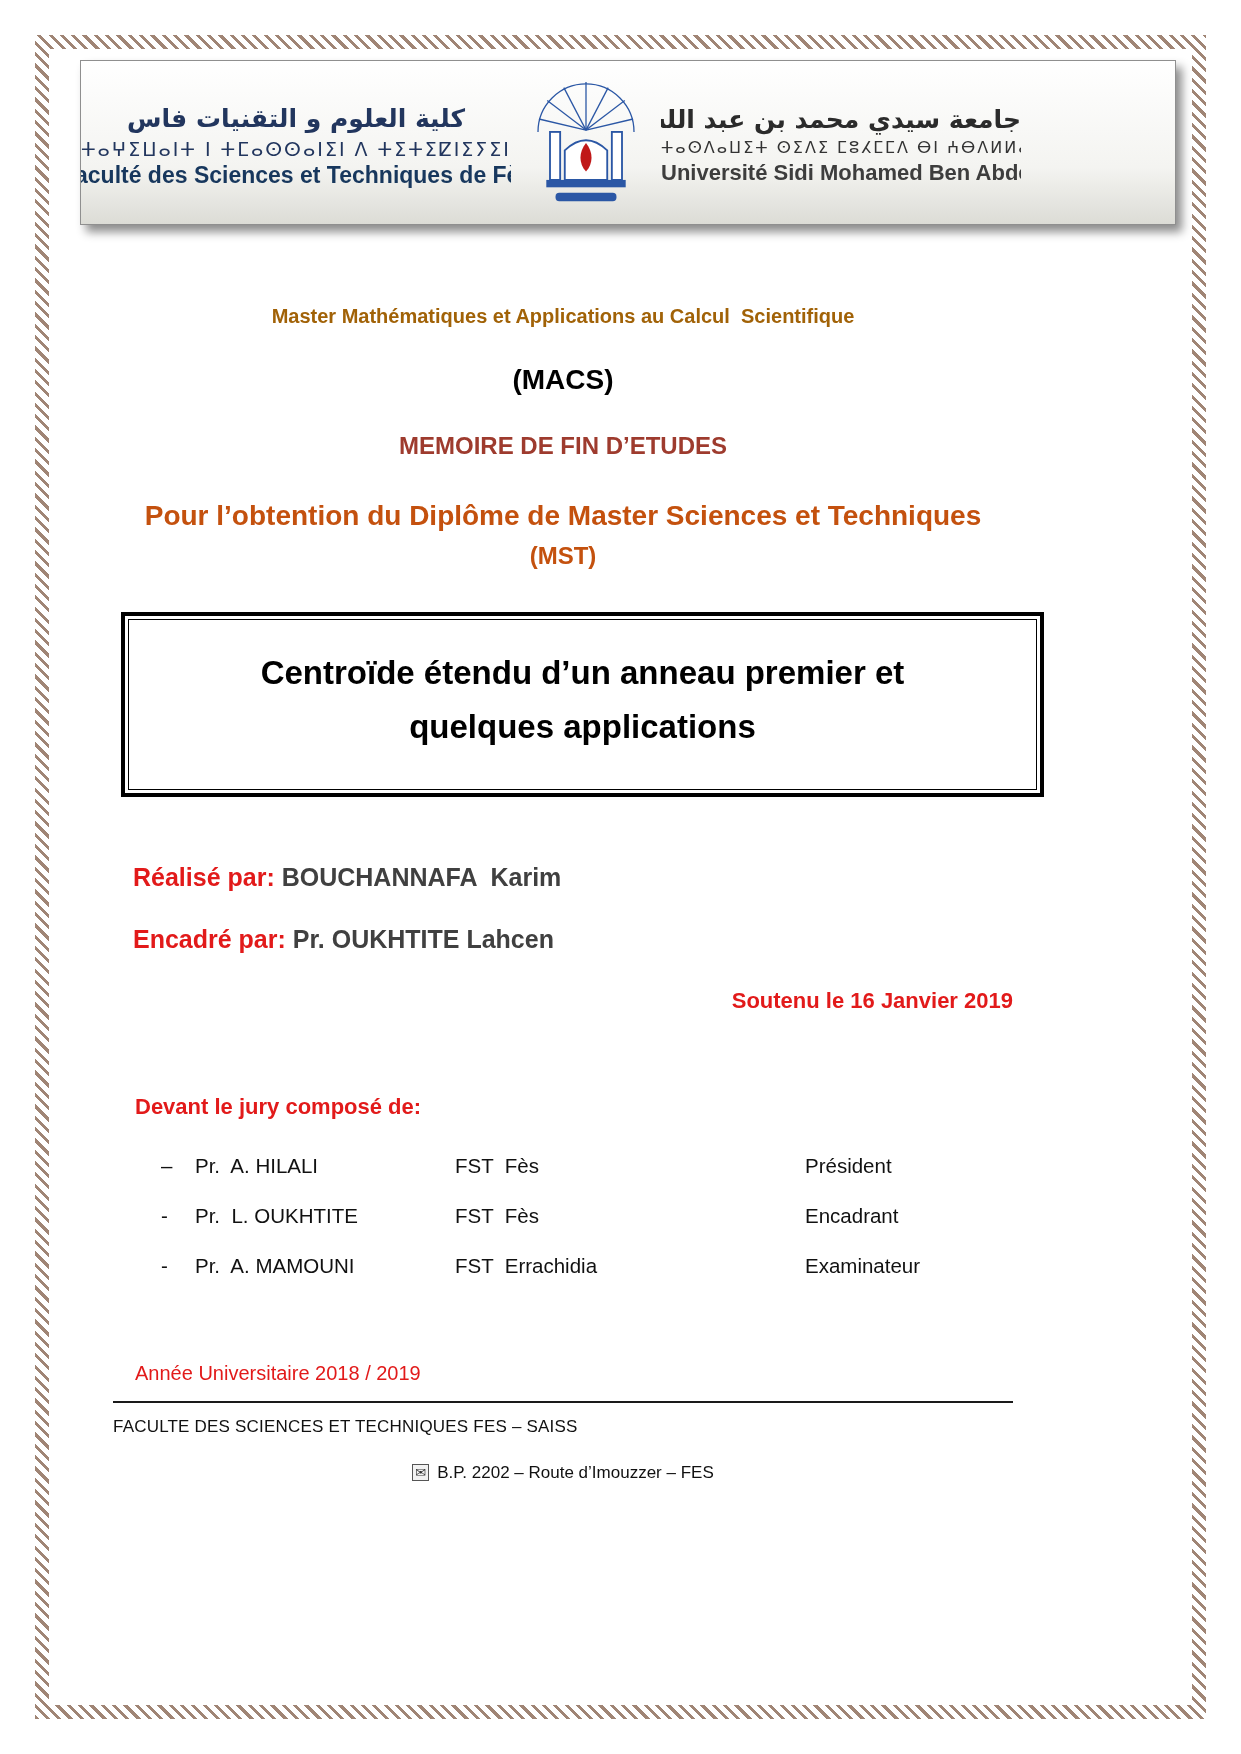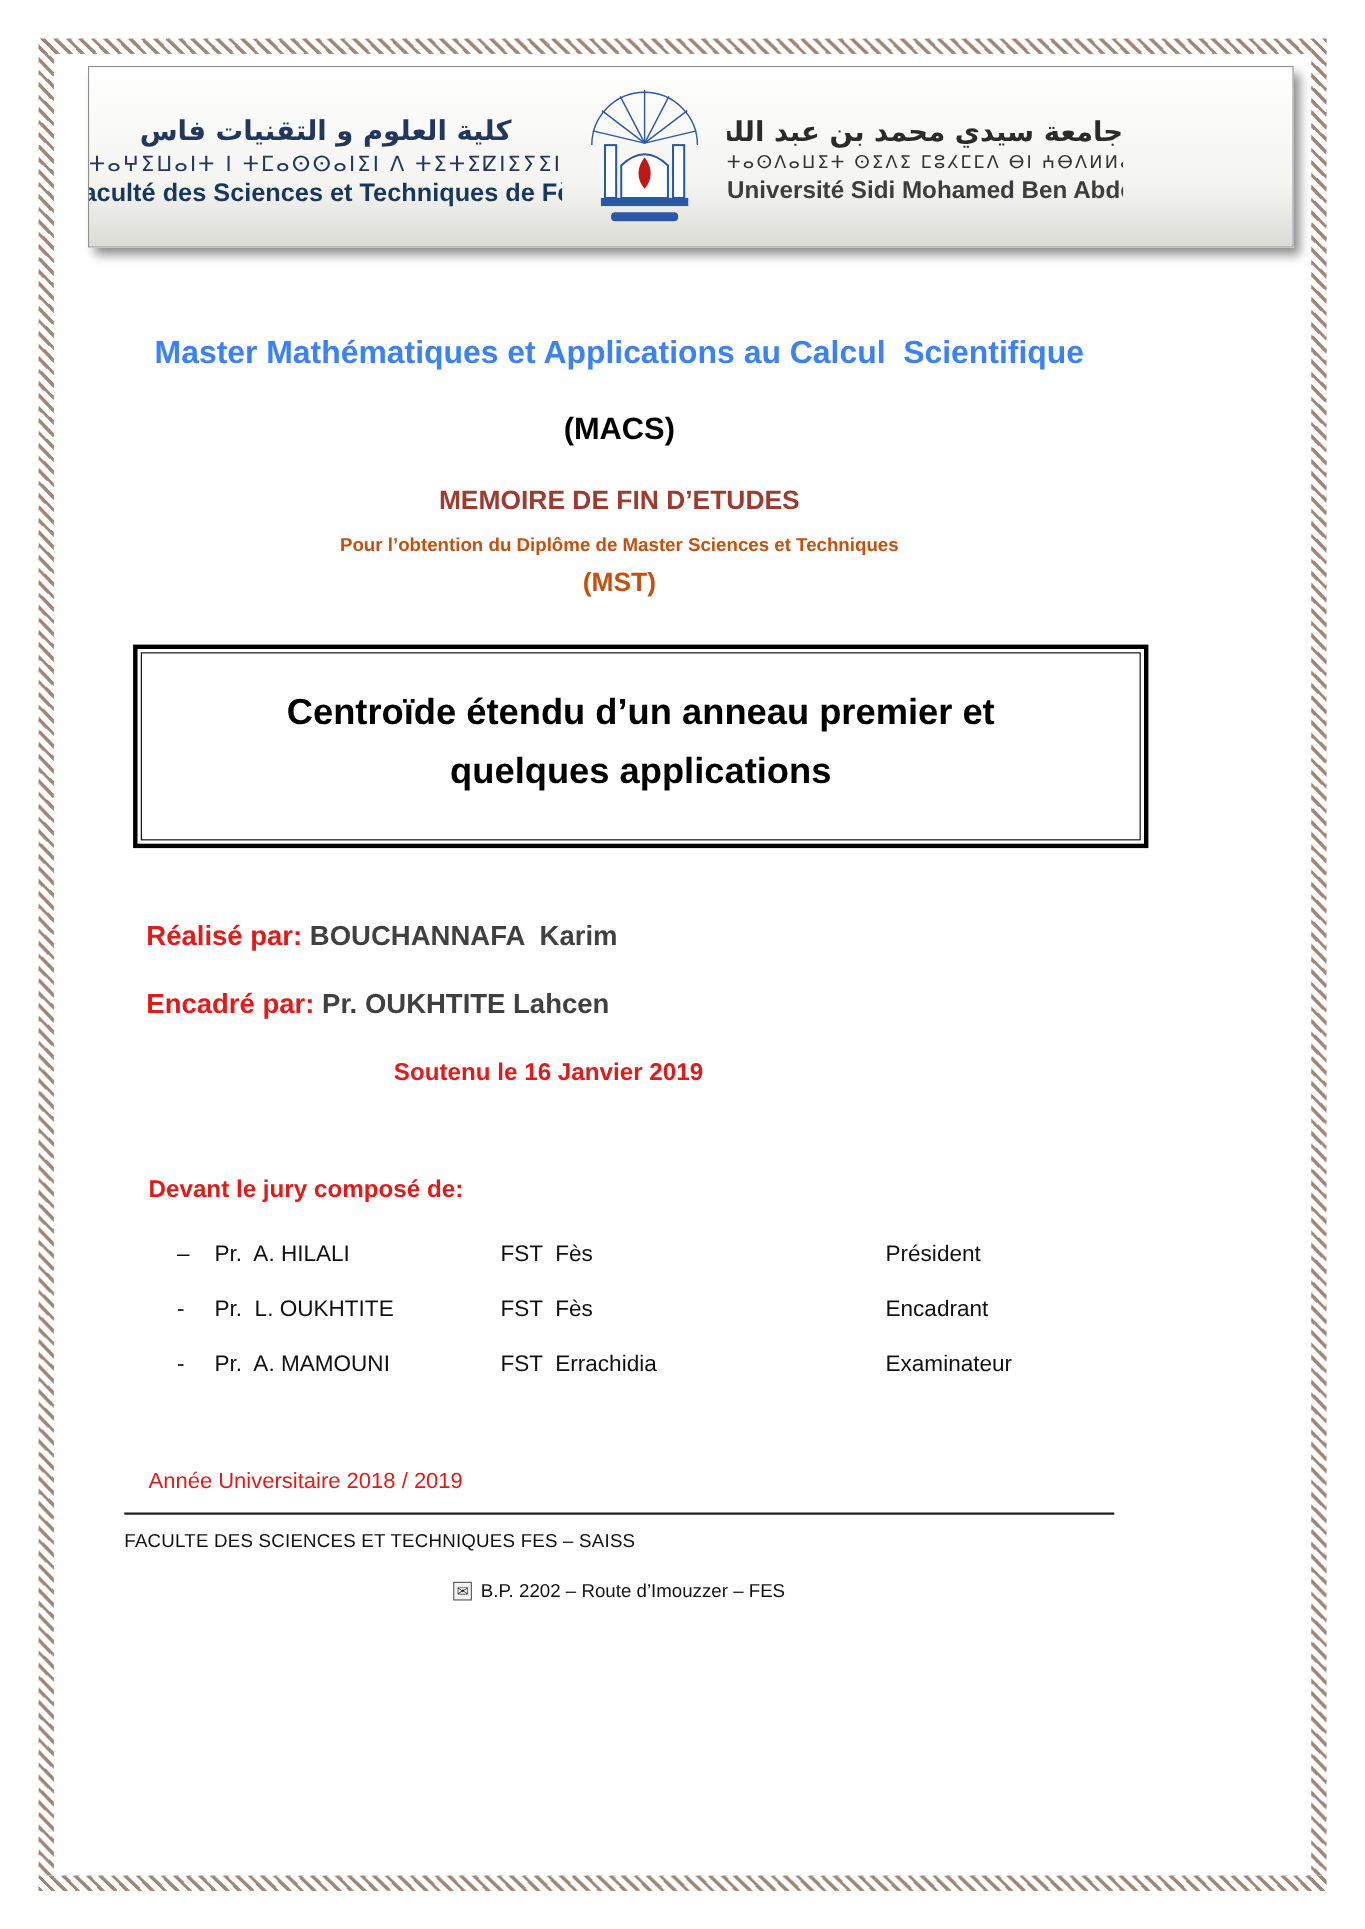--- a/index.html
+++ b/index.html
@@ -101,41 +101,41 @@
     font-weight:bold;
     color:#3d3d3d;
     white-space:nowrap;
     text-align:left;
   }
   
   .prewrap{white-space:pre-wrap;}
   .program-title{
     margin-top:80px;
     text-align:center;
-    font-size:29px;
-    font-weight:bold;
-    color:#3b82f6;
+    font-size:20px;
+    font-weight:bold;
+    color:#a16207;
   }
   .program-abbr{
     margin-top:36px;
     text-align:center;
     font-size:28px;
     font-weight:bold;
   }
   .memoire-line{
     margin-top:36px;
     text-align:center;
     font-size:24px;
     font-weight:bold;
     color:var(--maroon);
   }
   .obtention-line{
-    margin-top:16px;
-    text-align:center;
-    font-size:17px;
+    margin-top:40px;
+    text-align:center;
+    font-size:28px;
     font-weight:bold;
     color:var(--orange);
   }
   .obtention-abbr{
     margin-top:10px;
     text-align:center;
     font-size:24px;
     font-weight:bold;
     color:var(--orange);
   }
@@ -168,20 +168,21 @@
   }
   .credit-line + .credit-line{margin-top:33px;}
   .credit-label{color:var(--red);}
   .credit-value{color:#404040;}
   .soutenu-line{
     margin-top:34px;
     margin-left:245px;
     font-size:22px;
     font-weight:bold;
     color:var(--red);
+    text-align:right;
   }
   
   .jury-heading{
     margin-top:80px;
     margin-left:22px;
     font-size:22px;
     font-weight:bold;
     color:var(--red);
   }
   .jury-row{

